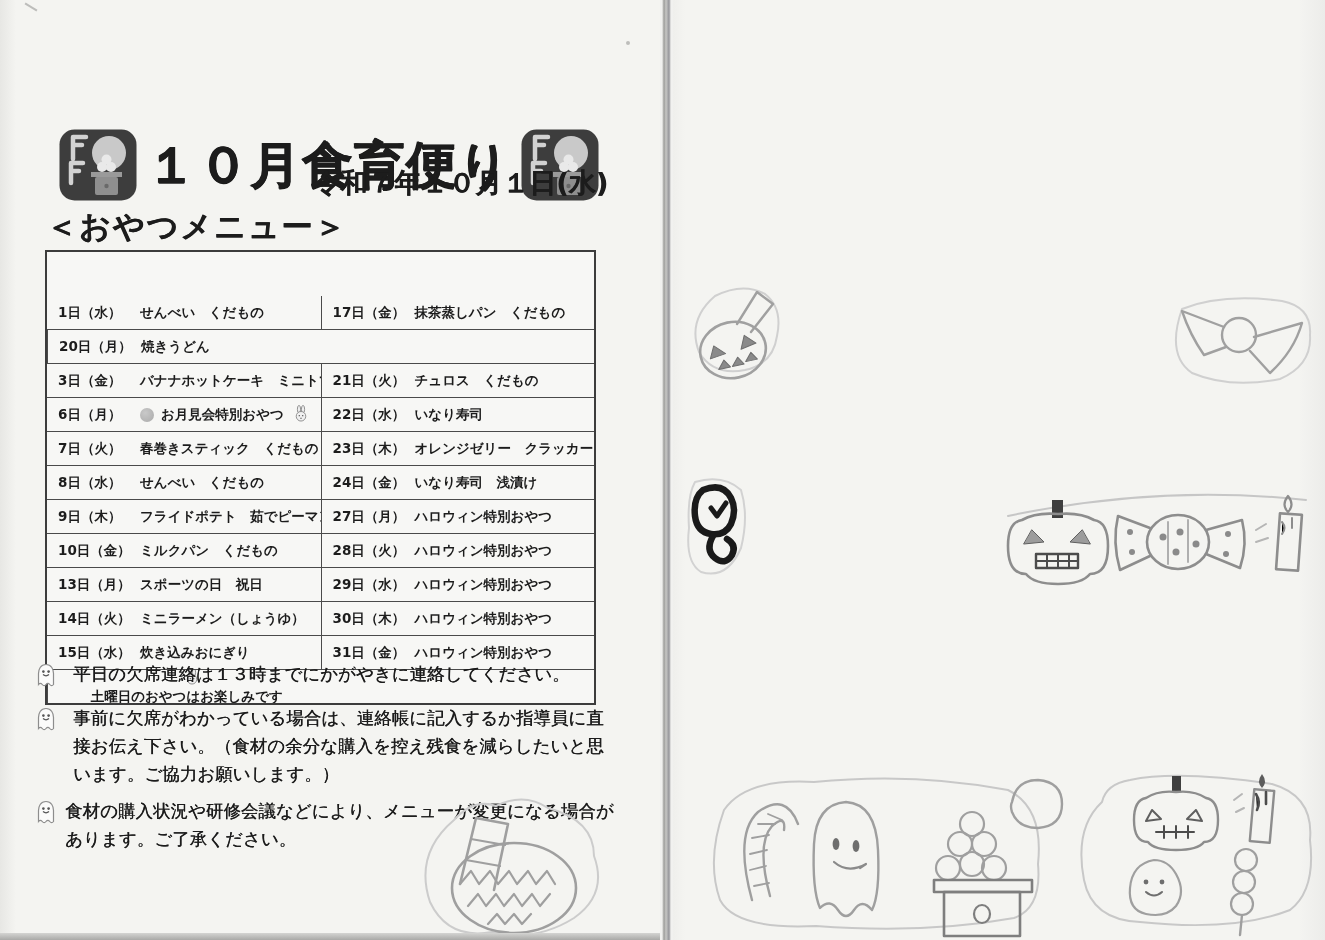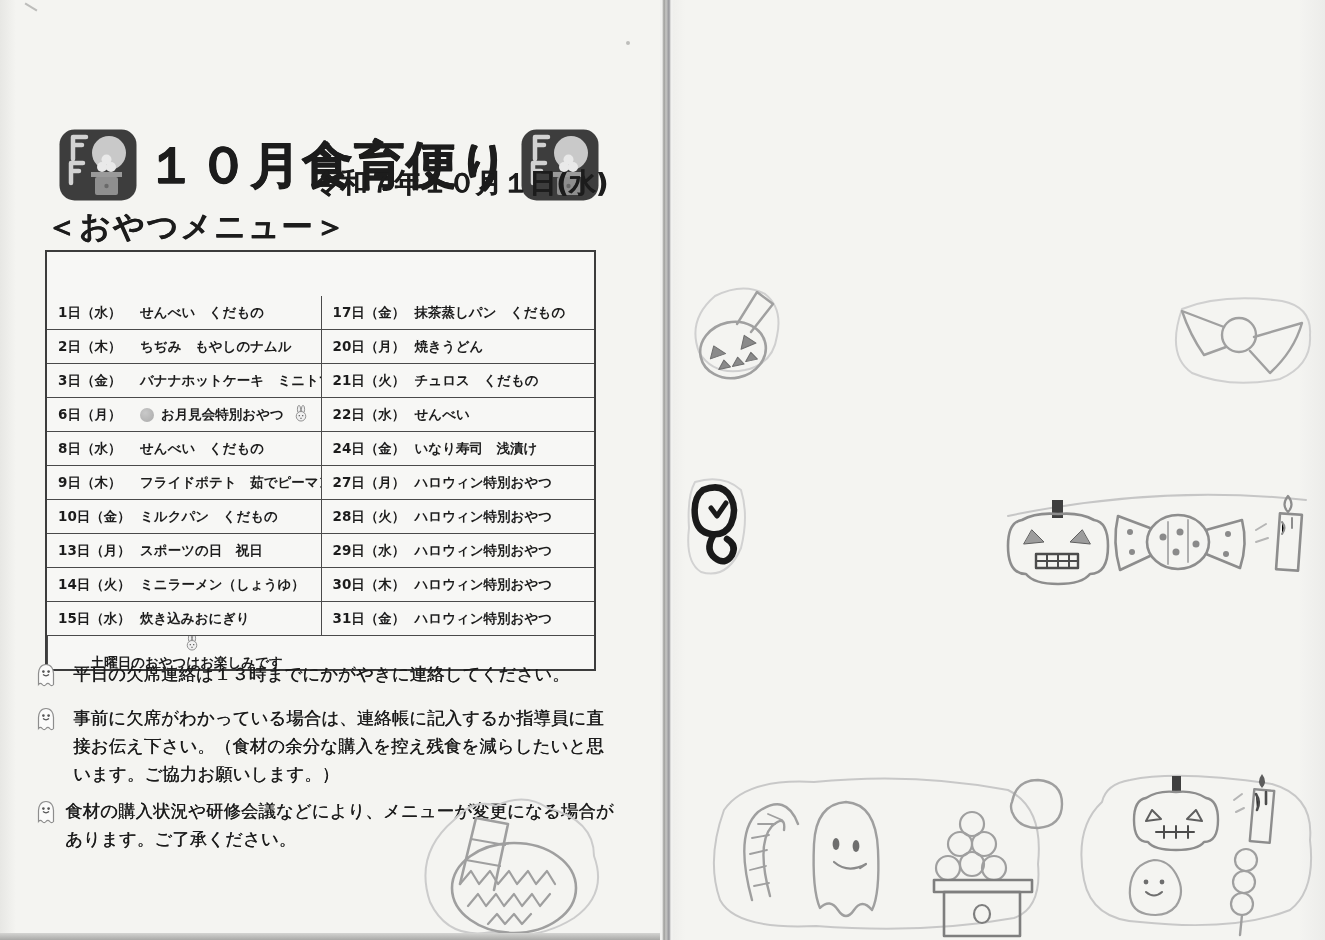--- a/index.html
+++ b/index.html
@@ -84,37 +84,40 @@
 
     <div class="lp-date">令和７年１０月１日(水)</div>
     <h2 class="lp-menu-heading">＜おやつメニュー＞</h2>
 
     <div class="menu-table" id="menu-table">
         <div class="mrow">
           <div class="mcell left"><span class="mdate">1日（水）</span><span class="mmenu">せんべい　くだもの</span></div>
           <div class="mcell right"><span class="mdate">17日（金）</span><span class="mmenu">抹茶蒸しパン　くだもの</span></div>
         </div>
         <div class="mrow">
-          <div class="mcell left"><span class="mdate">2日（木）</span><span class="mmenu">ちぢみ　もやしのナムル</span></div>
           <div class="mcell right"><span class="mdate">20日（月）</span><span class="mmenu">焼きうどん</span></div>
         </div>
         <div class="mrow">
           <div class="mcell left"><span class="mdate">3日（金）</span><span class="mmenu">バナナホットケーキ　ミニトマト</span></div>
           <div class="mcell right"><span class="mdate">21日（火）</span><span class="mmenu">チュロス　くだもの</span></div>
         </div>
         <div class="mrow">
           <div class="mcell left"><span class="mdate">6日（月）</span><span class="moon-dot"></span><span class="mmenu">お月見会特別おやつ</span><span class="rabbit"><svg width="14" height="17" viewBox="0 0 13 16">
                 <ellipse cx="4.6" cy="4" rx="1.5" ry="3.6" fill="#f0f0f0" stroke="#8d8d8d" stroke-width="0.9"></ellipse>
                 <ellipse cx="8.4" cy="4" rx="1.5" ry="3.6" fill="#f0f0f0" stroke="#8d8d8d" stroke-width="0.9"></ellipse>
                 <circle cx="6.5" cy="10.6" r="4.5" fill="#f0f0f0" stroke="#8d8d8d" stroke-width="0.9"></circle>
                 <circle cx="4.9" cy="10" r="0.7" fill="#555"></circle>
                 <circle cx="8.1" cy="10" r="0.7" fill="#555"></circle>
                 <path d="M5.6,12.3 q0.9,0.8 1.8,0" stroke="#555" stroke-width="0.7" fill="none"></path>
               </svg></span></div>
-          <div class="mcell right"><span class="mdate">22日（水）</span><span class="mmenu">せんべい</span></div>
+          <div class="mcell right"><span class="mdate">22日（水）</span><span class="mmenu">いなり寿司</span></div>
+        </div>
+        <div class="mrow">
+          <div class="mcell left"><span class="mdate">7日（火）</span><span class="mmenu">春巻きスティック　くだもの</span></div>
+          <div class="mcell right"><span class="mdate">23日（木）</span><span class="mmenu">オレンジゼリー　クラッカー</span></div>
         </div>
         <div class="mrow">
           <div class="mcell left"><span class="mdate">8日（水）</span><span class="mmenu">せんべい　くだもの</span></div>
           <div class="mcell right"><span class="mdate">24日（金）</span><span class="mmenu">いなり寿司　浅漬け</span></div>
         </div>
         <div class="mrow">
           <div class="mcell left"><span class="mdate">9日（木）</span><span class="mmenu">フライドポテト　茹でピーマン</span></div>
           <div class="mcell right"><span class="mdate">27日（月）</span><span class="mmenu">ハロウィン特別おやつ</span></div>
         </div>
         <div class="mrow">

